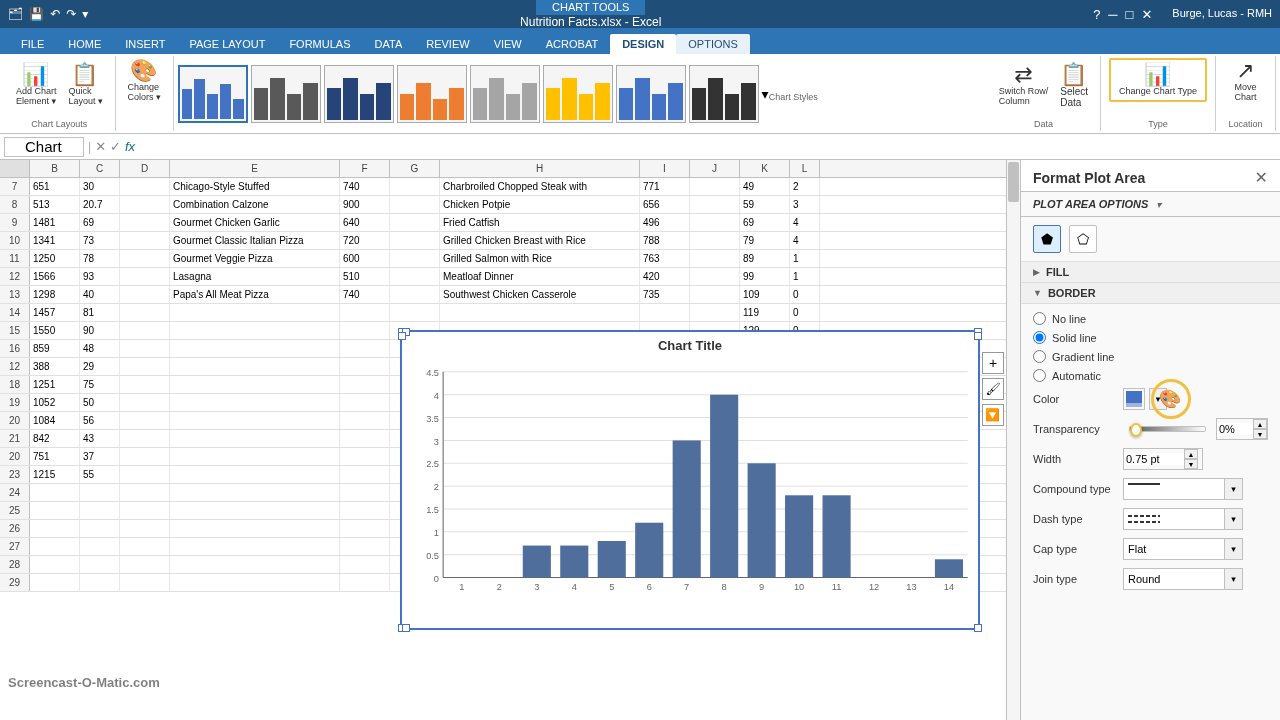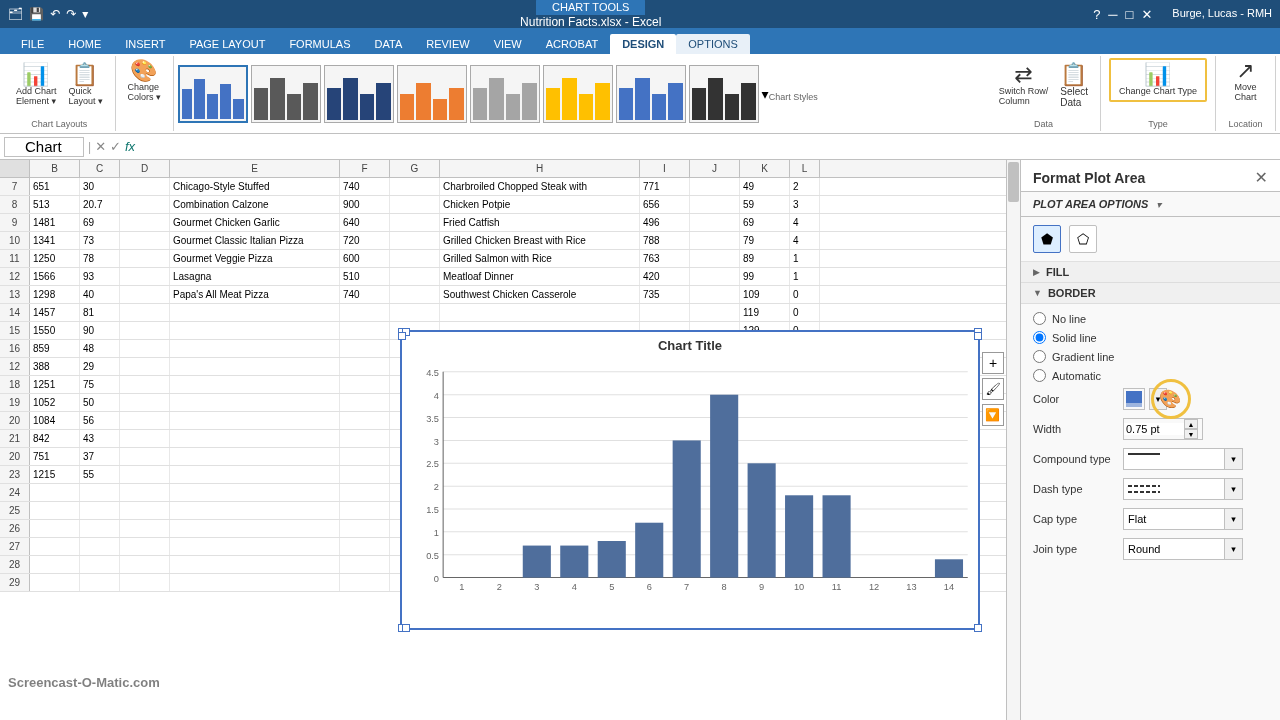--- a/index.html
+++ b/index.html
@@ -1068,20 +1068,35 @@
           <div style="width:18px;height:22px;background:#f0f0f0;border:1px solid #c0c0c0;display:flex;align-items:center;justify-content:center;cursor:pointer;font-size:9px;">▾</div>
 
           <div style="position:relative;">
             <div style="width:40px;height:40px;border-radius:50%;border:3px solid #f0c040;display:flex;align-items:center;justify-content:center;position:absolute;top:-20px;left:-20px;">
               <span style="font-size:18px;">🎨</span>
             </div>
           </div>
         </div>
       </div>
 
+      <div class="prop-row">
+        <span class="prop-label">Transparency</span>
+        <div class="prop-control">
+          <div class="transparency-bar">
+            <div class="transparency-thumb"></div>
+          </div>
+          <div style="display:flex;align-items:center;border:1px solid #c0c0c0;height:22px;width:52px;">
+            <input type="text" value="0%" style="border: none; outline: none; width: 36px; font-size: 11px; padding: 0px 2px;">
+            <div class="prop-spinner">
+              <div class="spinner-btn">▲</div>
+              <div class="spinner-btn">▼</div>
+            </div>
+          </div>
+        </div>
+      </div>
 
       <div class="prop-row">
         <span class="prop-label">Width</span>
         <div class="prop-control">
           <div style="display:flex;align-items:center;border:1px solid #c0c0c0;height:22px;width:80px;">
             <input type="text" value="0.75 pt" style="border: none; outline: none; width: 60px; font-size: 11px; padding: 0px 2px;">
             <div class="prop-spinner">
               <div class="spinner-btn">▲</div>
               <div class="spinner-btn">▼</div>
             </div>

